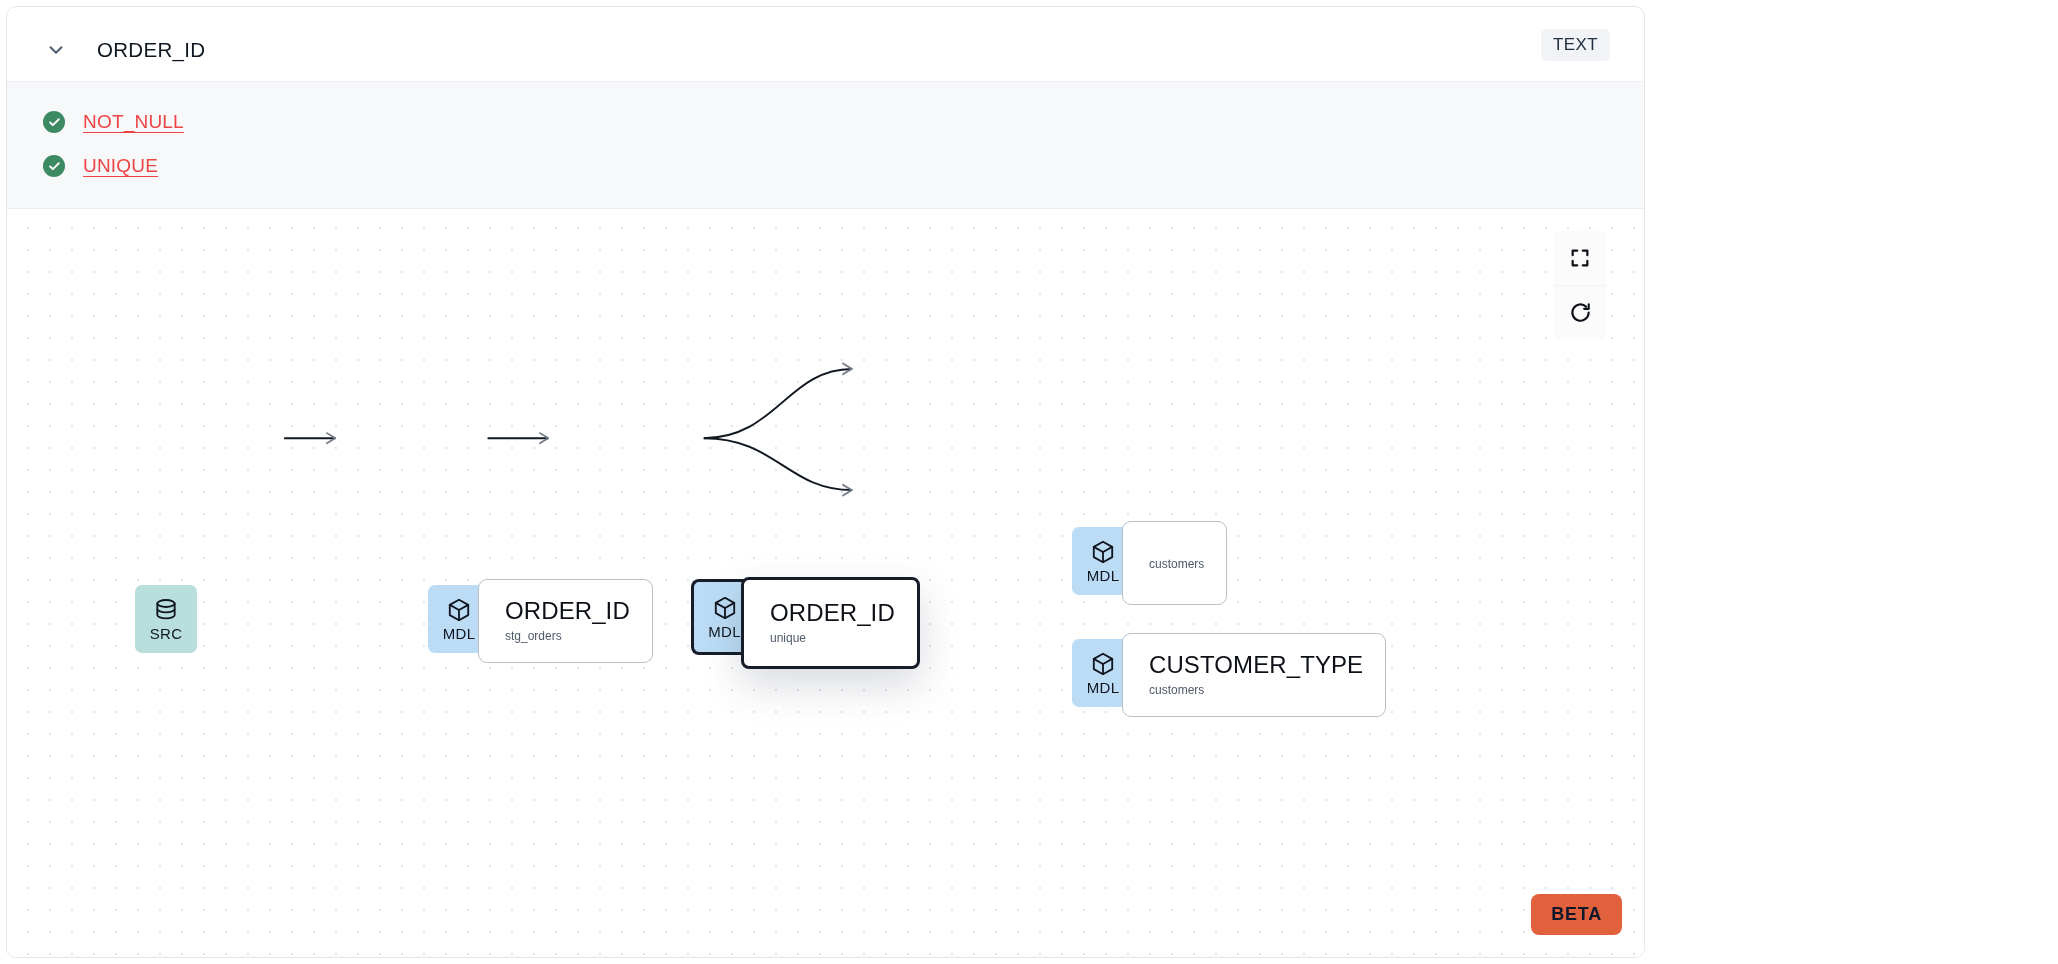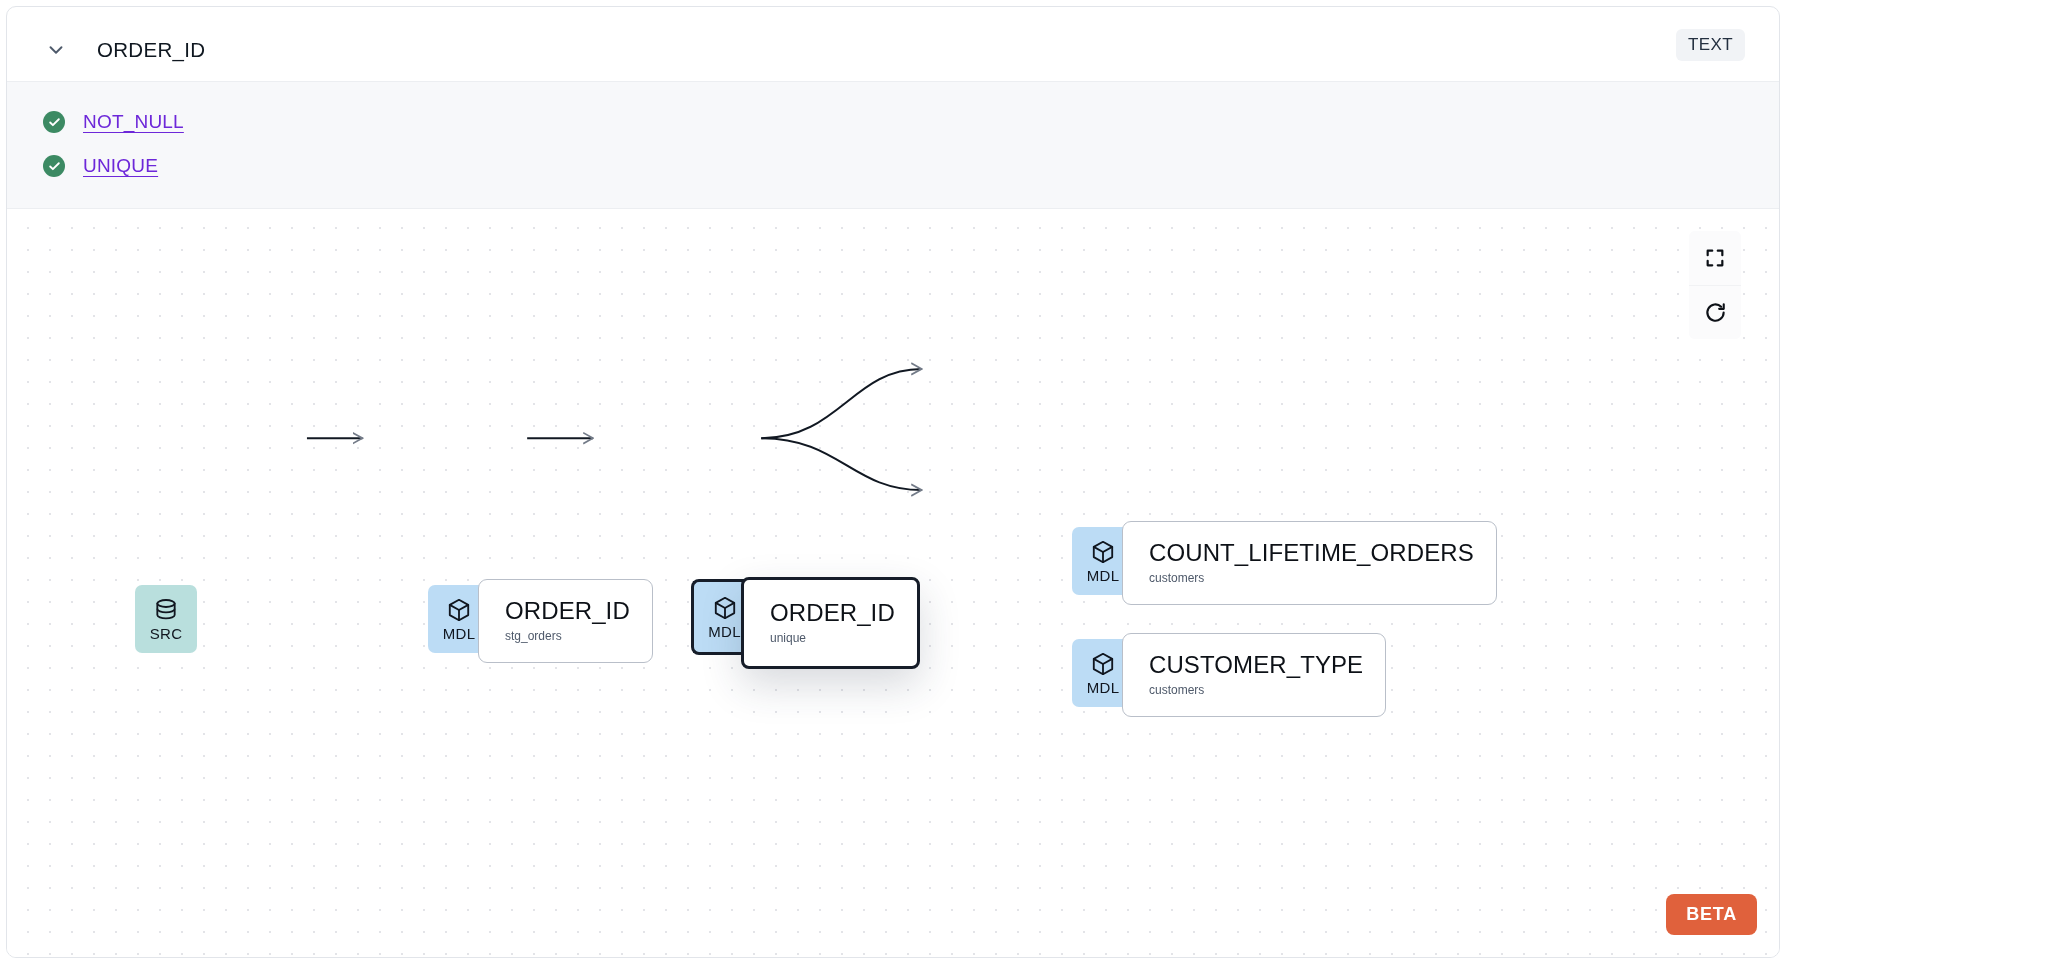--- a/index.html
+++ b/index.html
@@ -11,21 +11,21 @@
     background: #ffffff;
     font-family: "Liberation Sans", sans-serif;
     overflow: hidden;
   }
 
   
   .panel {
     position: absolute;
     left: 6px;
     top: 6px;
-    width: 1774px;
+    width: 1639px;
     height: 952px;
     background: #ffffff;
     border: 1px solid #e2e5ea;
     border-radius: 10px;
     overflow: hidden;
     display: flex;
     flex-direction: column;
   }
 
   
@@ -103,21 +103,21 @@
     background: #3c8a63;
     display: flex;
     align-items: center;
     justify-content: center;
     flex: 0 0 22px;
   }
   .check svg { display: block; }
   .test-link {
     margin-left: 18px;
     font-size: 19px;
-    color: #6d28d9;
+    color: #ef4444;
     text-decoration: underline;
     text-underline-offset: 4px;
     cursor: pointer;
     letter-spacing: .2px;
   }
 
   
   .canvas {
     position: relative;
     flex: 1 1 auto;
@@ -239,21 +239,21 @@
   }
   .ctrl-btn + .ctrl-btn { border-top: 1px solid #f1f2f4; }
   .ctrl-btn svg { display: block; }
 
   
   .beta {
     position: absolute;
     right: 22px;
     bottom: 22px;
     background: #e0613c;
-    color: #ffffff;
+    color: #0f172a;
     font-size: 18px;
     font-weight: bold;
     letter-spacing: .8px;
     padding: 11px 20px 12px;
     border-radius: 8px;
     line-height: 1;
     cursor: pointer;
     z-index: 5;
   }
 </style>
@@ -367,21 +367,20 @@
         <span>
           <svg width="26" height="26" viewBox="0 0 24 24" fill="none" stroke="#10161f" stroke-width="1.7" stroke-linecap="round" stroke-linejoin="round">
             <path d="M12 2.6 L20.5 7.3 L20.5 16.7 L12 21.4 L3.5 16.7 L3.5 7.3 Z"></path>
             <path d="M3.5 7.3 L12 12 L20.5 7.3"></path>
             <path d="M12 12 L12 21.4"></path>
           </svg>
         </span>
         <span class="lbl">MDL</span>
       </div>
       <div class="card">
-        <div class="name">COUNT_LIFETIME_ORDERS</div>
         <div class="sub">customers</div>
       </div>
     </div>
 
     <div class="node" id="node-custtype">
       <div class="badge mdl">
         <span>
           <svg width="26" height="26" viewBox="0 0 24 24" fill="none" stroke="#10161f" stroke-width="1.7" stroke-linecap="round" stroke-linejoin="round">
             <path d="M12 2.6 L20.5 7.3 L20.5 16.7 L12 21.4 L3.5 16.7 L3.5 7.3 Z"></path>
             <path d="M3.5 7.3 L12 12 L20.5 7.3"></path>

